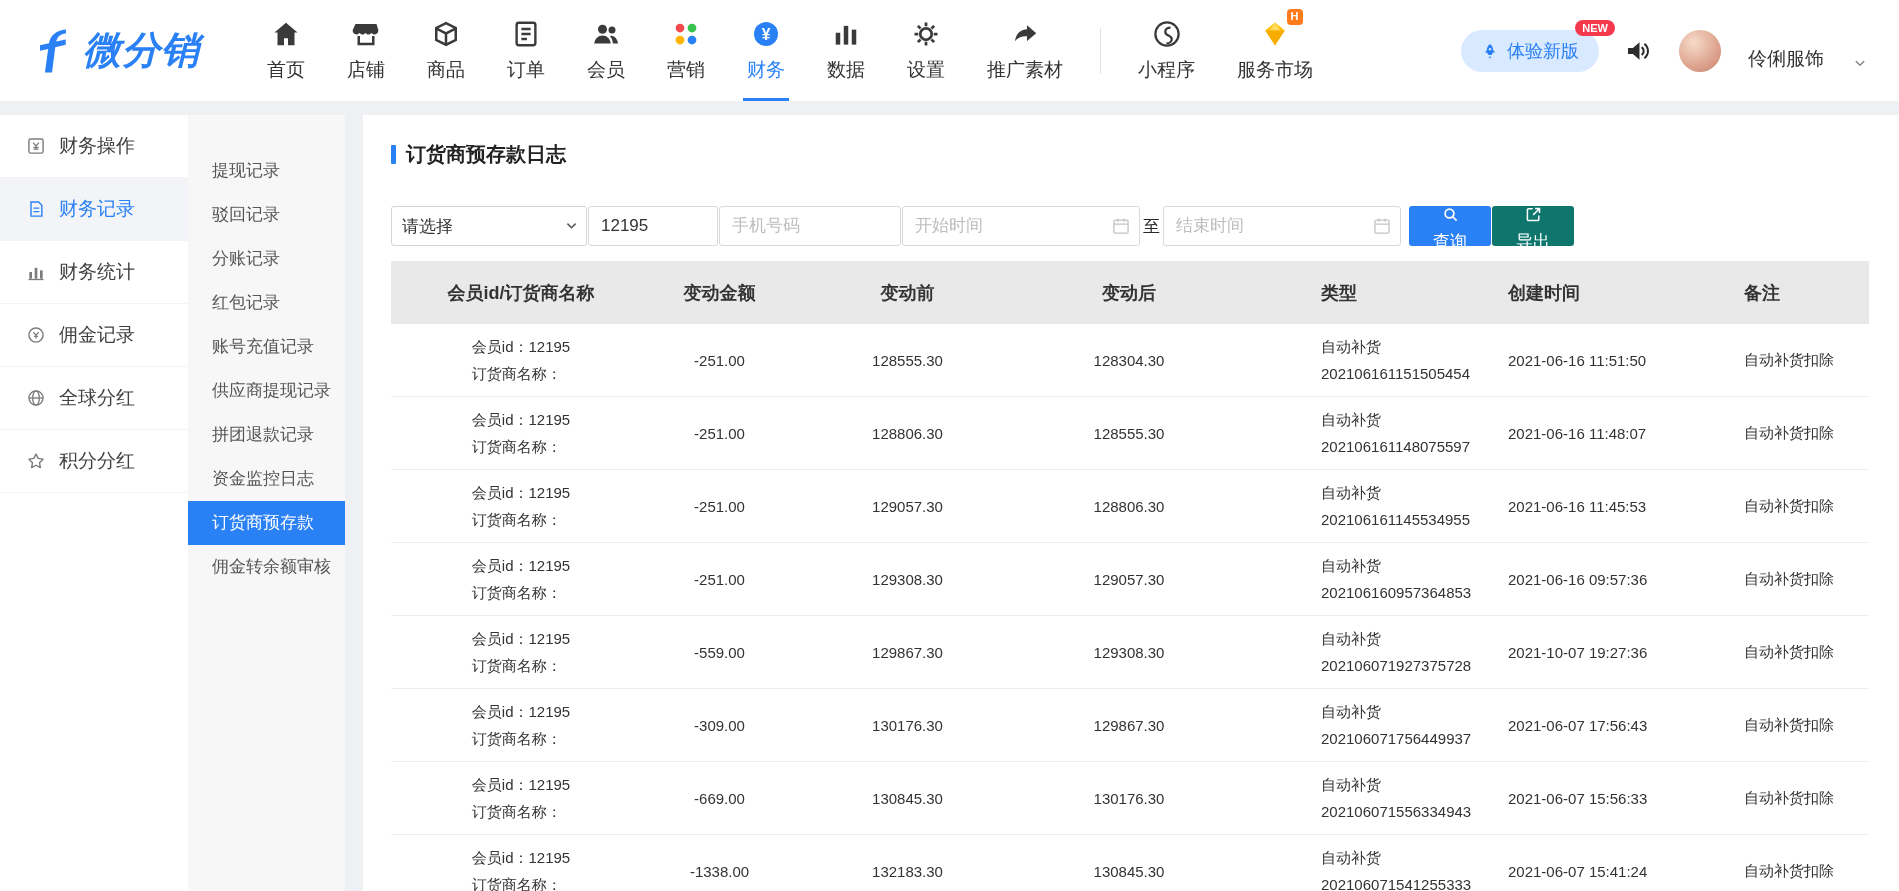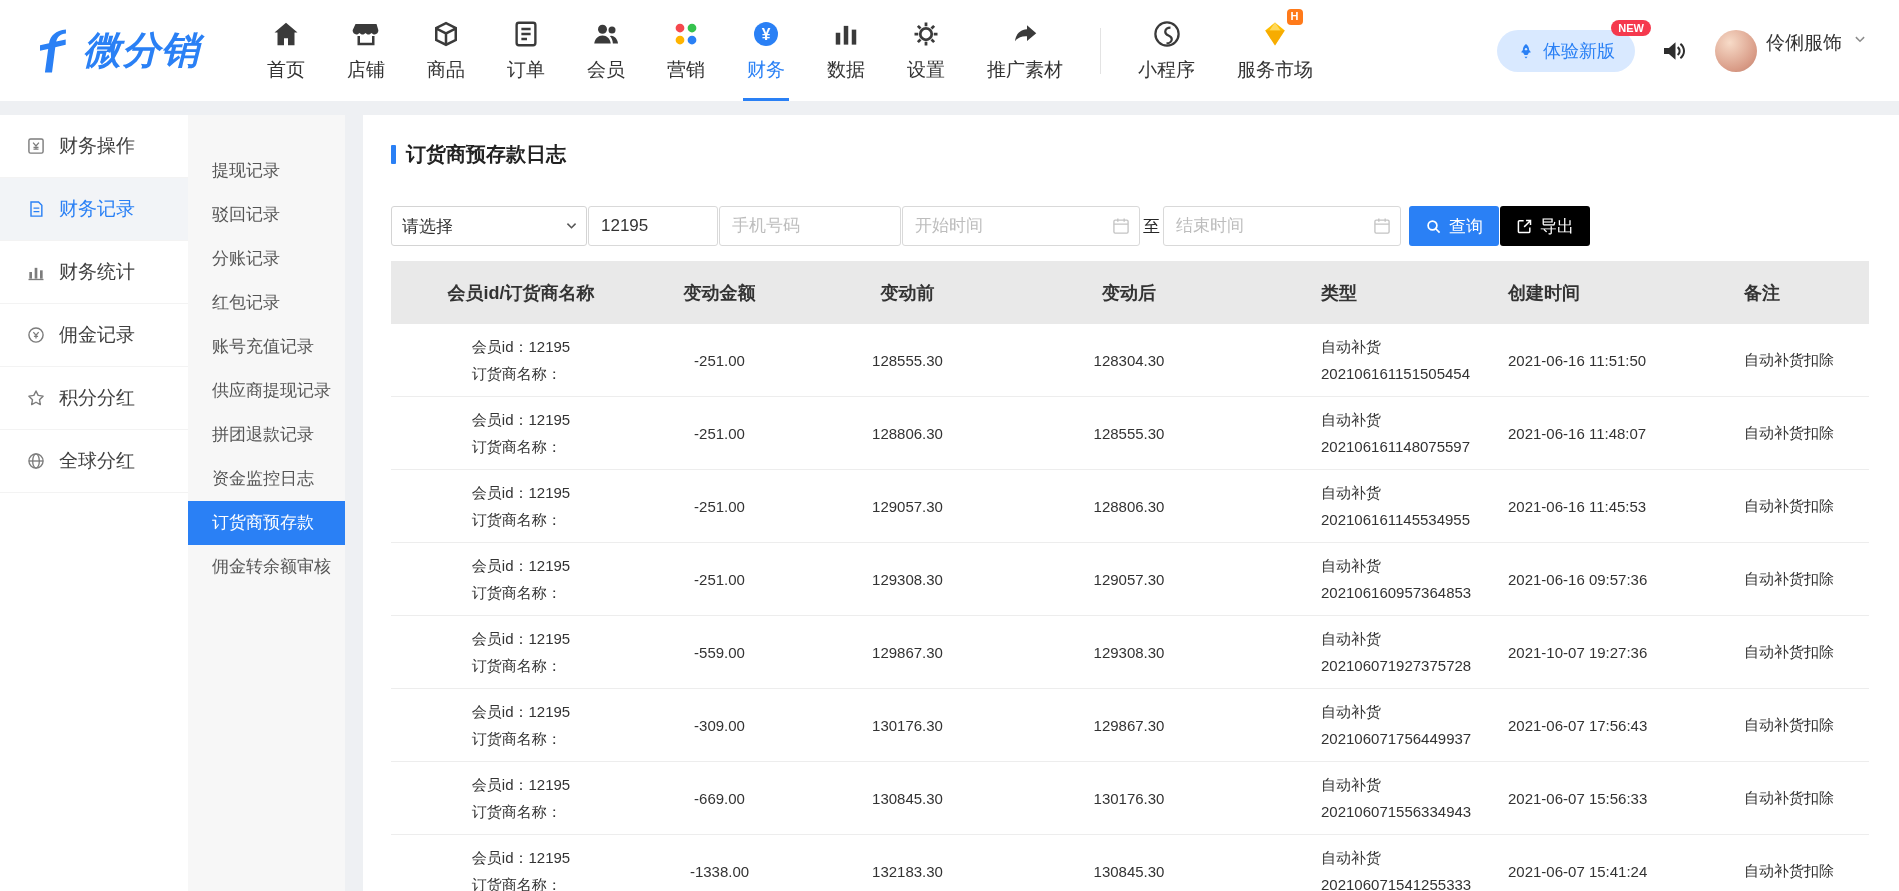--- a/index.html
+++ b/index.html
@@ -18,21 +18,21 @@
   .nav-item.active { color: #2a80f5; }
   .nav-item.active .nav-icon { color: #2a80f5; }
   .nav-item.active::after { content: ""; position: absolute; bottom: 0; left: 50%; transform: translateX(-50%); width: 46px; height: 3px; background: #2a80f5; }
   .nav-divider { width: 1px; height: 46px; background: #e3e3e3; margin: 0 16px; align-self: center; }
   .icon-badge-wrap { position: relative; display: flex; }
   .h-badge { position: absolute; top: -9px; right: -12px; background: #ff7a1a; color: #fff; font-size: 11px; font-weight: bold; padding: 1px 4px; border-radius: 4px; line-height: 1.25; }
   .nav-right { margin-left: auto; display: flex; align-items: center; gap: 25px; }
   .try-pill { position: relative; display: flex; align-items: center; gap: 8px; background: #d9e9ff; color: #2a80f5; font-size: 18px; padding: 9px 20px; border-radius: 21px; white-space: nowrap; }
   .new-badge { position: absolute; top: -10px; right: -16px; background: #f5394d; color: #fff; font-size: 11px; font-weight: bold; padding: 2px 7px; border-radius: 9px; }
   .speaker-btn { display: flex; color: #2d2d2d; }
-  .user-menu { display: flex; align-items: flex-start; gap: 9px; }
+  .user-menu { display: flex; align-items: flex-end; gap: 27px; }
   .avatar { width: 42px; height: 42px; border-radius: 50%; background: radial-gradient(circle at 35% 30%, #f7dbc8, #d89a85 70%, #b97f6d); flex: none; }
   .user-name { font-size: 19px; color: #333; white-space: nowrap; }
 
   
   .layout { display: flex; height: 790px; padding-top: 14px; }
   .sidebar1 { width: 188px; background: #fff; flex: none; }
   .s1-item { height: 63px; display: flex; align-items: center; gap: 13px; padding-left: 26px; font-size: 19px; color: #404040; border-bottom: 1px solid #f3f3f3; }
   .s1-icon { width: 20px; height: 20px; display: flex; color: #7c7c7c; flex: none; }
   .s1-item.active { background: #f2f4f7; color: #2a80f5; }
   .s1-item.active .s1-icon { color: #2a80f5; }
@@ -54,23 +54,23 @@
   .select-wrap select { width: 100%; height: 40px; border: 1px solid #d4d4d4; border-radius: 3px; font-size: 17px; padding: 0 30px 0 10px; appearance: none; -webkit-appearance: none; background: #fff; color: #333; font-family: inherit; outline: none; }
   .select-arrow { position: absolute; right: 8px; top: 12px; pointer-events: none; display: flex; }
   .f-input { height: 40px; border: 1px solid #d9d9d9; border-radius: 3px; font-size: 17px; padding: 0 12px; color: #333; font-family: inherit; outline: none; background: #fff; }
   .f-input::placeholder { color: #bdbdbd; }
   .w-member { width: 130px; }
   .w-phone { width: 182px; }
   .date-box { position: relative; width: 238px; flex: none; }
   .date-box .f-input { width: 100%; padding-right: 38px; }
   .cal-icon { position: absolute; right: 9px; top: 10px; display: flex; }
   .to-label { font-size: 17px; color: #262626; margin: 0 2px; }
-  .btn { height: 40px; display: flex; align-items: center; gap: 7px; border: none; border-radius: 3px; color: #fff; font-size: 17px; padding: 0 16px; font-family: inherit; white-space: nowrap; }
+  .btn { height: 40px; display: flex; align-items: center; gap: 7px; border: none; border-radius: 3px; color: #fff; font-size: 17px; padding: 0 24px; font-family: inherit; white-space: nowrap; flex-direction: column; }
   .btn-search { background: #2a80f5; margin-left: 7px; }
-  .btn-export { background: #000000; }
+  .btn-export { background: #0f766e; }
 
   
   .table { margin-top: 15px; }
   .thead { display: flex; align-items: center; background: #e9e9e9; height: 63px; font-size: 18px; font-weight: bold; color: #333; }
   .trow { display: flex; align-items: center; height: 73px; border-bottom: 1px solid #ededed; font-size: 15px; color: #333; background: #fff; }
   .td, .th { flex: none; }
   .c1 { width: 260px; text-align: center; }
   .c2 { width: 137px; text-align: center; }
   .c3 { width: 239px; text-align: center; }
   .c4 { width: 204px; text-align: center; }
@@ -301,36 +301,36 @@
               <circle cx="12" cy="12" r="8.5"></circle>
               <path d="M8.8 8.5l3.2 3.8 3.2-3.8M12 12.3v4M9.5 13.5h5" stroke-width="1.5"></path>
             </g>
           </svg>
         </span>
       <span data-interactable="false">佣金记录</span>
     </div>
     <div class="s1-item" data-interactable="true">
       <span class="s1-icon" data-interactable="false">
           <svg width="20" height="20" viewBox="0 0 24 24">
-            <path fill="none" stroke="currentColor" stroke-width="1.7" stroke-linejoin="round" d="M12 3.6l2.6 5.3 5.9.9-4.3 4.2 1 5.9-5.2-2.8-5.2 2.8 1-5.9L3.5 9.8l5.9-.9z"></path>
-          </svg>
-        </span>
-      <span data-interactable="false">积分分红</span>
-    </div>
-    <div class="s1-item" data-interactable="true">
-      <span class="s1-icon" data-interactable="false">
-          <svg width="20" height="20" viewBox="0 0 24 24">
             <g fill="none" stroke="currentColor" stroke-width="1.6">
               <circle cx="12" cy="12" r="8.5"></circle>
               <ellipse cx="12" cy="12" rx="4" ry="8.5"></ellipse>
               <path d="M3.5 12h17"></path>
             </g>
           </svg>
         </span>
       <span data-interactable="false">全球分红</span>
+    </div>
+    <div class="s1-item" data-interactable="true">
+      <span class="s1-icon" data-interactable="false">
+          <svg width="20" height="20" viewBox="0 0 24 24">
+            <path fill="none" stroke="currentColor" stroke-width="1.7" stroke-linejoin="round" d="M12 3.6l2.6 5.3 5.9.9-4.3 4.2 1 5.9-5.2-2.8-5.2 2.8 1-5.9L3.5 9.8l5.9-.9z"></path>
+          </svg>
+        </span>
+      <span data-interactable="false">积分分红</span>
     </div>
   </aside>
 
   <aside class="sidebar2" data-interactable="false">
 
       <div class="sub-item" data-interactable="true"><span data-interactable="false">提现记录</span></div>
 
       <div class="sub-item" data-interactable="true"><span data-interactable="false">驳回记录</span></div>
 
       <div class="sub-item" data-interactable="true"><span data-interactable="false">分账记录</span></div>

